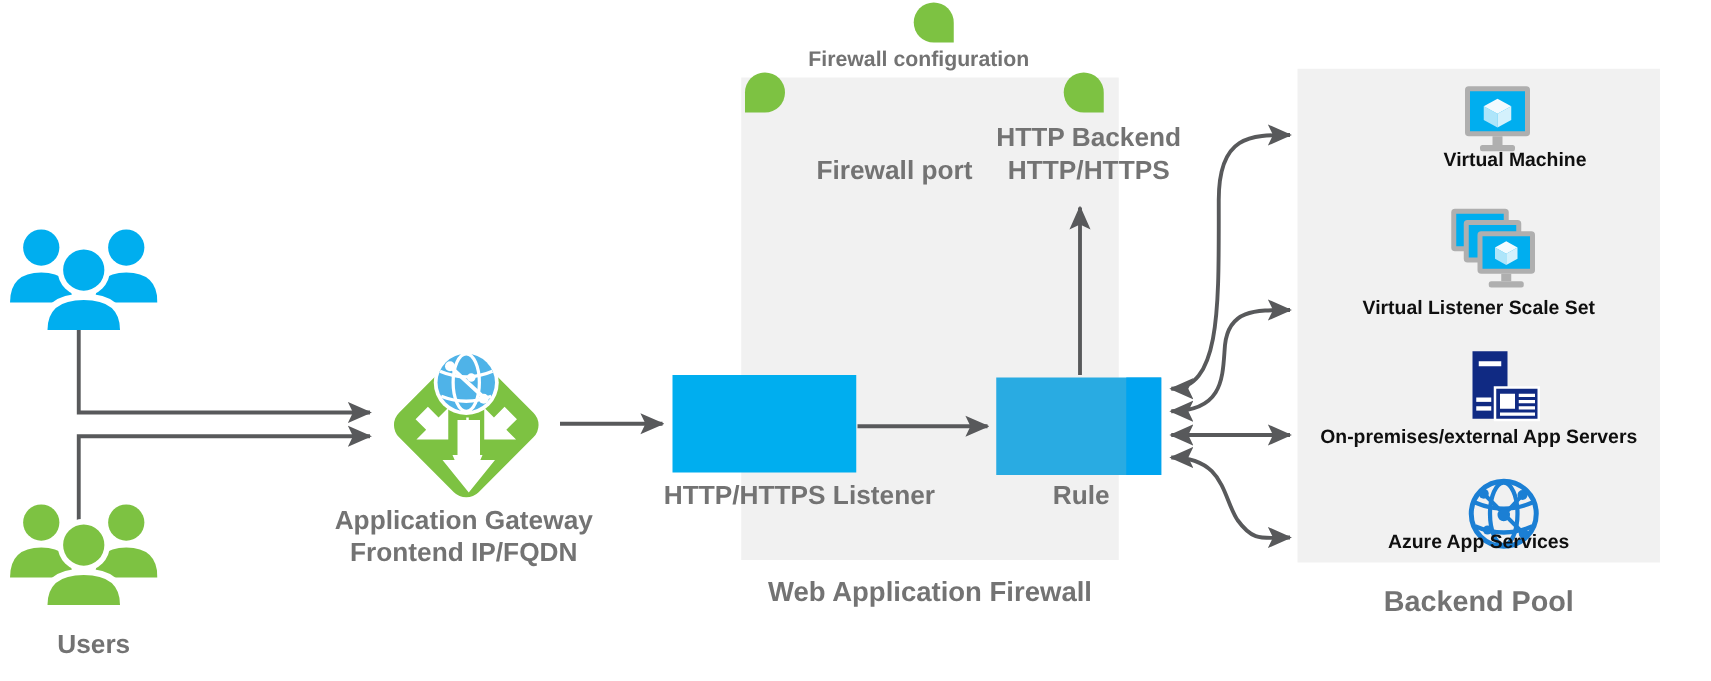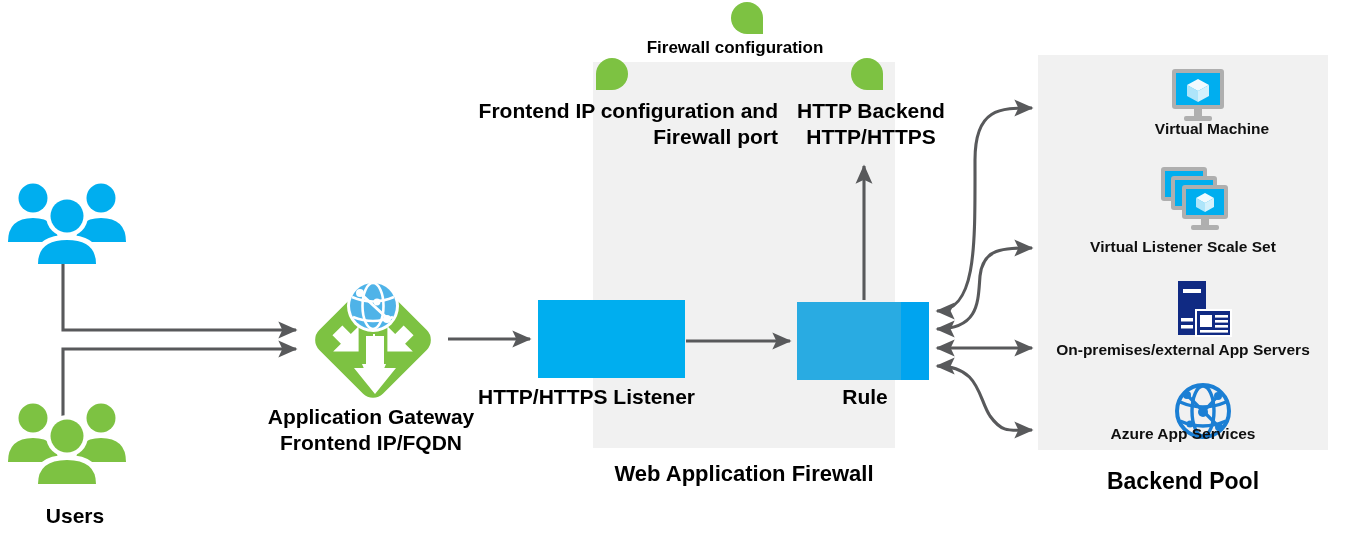--- a/index.html
+++ b/index.html
@@ -11,27 +11,27 @@
   }
   #stage{position:absolute;left:0;top:0;width:1369px;height:545px;}
   .abs{position:absolute;}
 
   
   .panel{background:#f1f1f1;}
   #waf-panel{left:593px;top:62px;width:302px;height:386px;}
   #backend-panel{left:1038px;top:55px;width:290px;height:395px;}
 
   
-  .lbl{position:absolute;font-weight:bold;color:#000000;white-space:pre;line-height:1.22;}
+  .lbl{position:absolute;font-weight:bold;color:#737373;white-space:pre;line-height:1.22;}
   .lbl.center{text-align:center;}
   .lbl.right{text-align:right;}
 
   #users-label{left:0px;top:503px;width:150px;font-size:21px;text-align:center;}
   #agw-label{left:236px;top:404px;width:270px;font-size:21px;text-align:center;}
-  #listener-label{left:478px;top:384px;width:270px;font-size:21px;text-align:left;}
+  #listener-label{left:478px;top:384px;width:270px;font-size:21px;text-align:right;}
   #rule-label{left:790px;top:384px;width:150px;font-size:21px;text-align:center;}
   #waf-label{left:593px;top:461px;width:302px;font-size:22px;text-align:center;}
   #backend-label{left:1038px;top:467px;width:290px;font-size:23px;text-align:center;}
   #fw-config-label{left:570px;top:38px;width:330px;font-size:17px;text-align:center;}
   #frontend-label{left:408px;top:98px;width:370px;font-size:21px;text-align:right;}
   #httpsetting-label{left:790px;top:98px;width:162px;font-size:21px;text-align:center;}
 
   .node-label{position:absolute;font-weight:bold;font-size:15.5px;color:#0f0f0f;
               text-align:center;white-space:nowrap;}
 
@@ -163,21 +163,21 @@
   </div>
 
   <div class="lbl center" id="agw-label"><span>Application Gateway</span><br><span>Frontend IP/FQDN</span></div>
 
   <div class="pin br" id="pin-fwconfig"></div>
   <div class="pin bl" id="pin-frontend"></div>
   <div class="pin br" id="pin-httpsetting"></div>
 
   <div class="lbl center" id="fw-config-label">Firewall configuration</div>
 
-  <div class="lbl right" id="frontend-label"><span>Frontend IP configuration and</span><br><span>Firewall port</span></div>
+  <div class="lbl right" id="frontend-label"><br><span>Firewall port</span></div>
 
   <div class="lbl center" id="httpsetting-label"><span>HTTP Backend</span><br><span>HTTP/HTTPS</span></div>
 
   <div class="abs" id="listener-box"></div>
   <div class="lbl center" id="listener-label">HTTP/HTTPS Listener</div>
 
   <div class="abs" id="rule-box"></div>
   <div class="abs" id="rule-box-strip"></div>
   <div class="lbl center" id="waf-label">Web Application Firewall</div>
 

